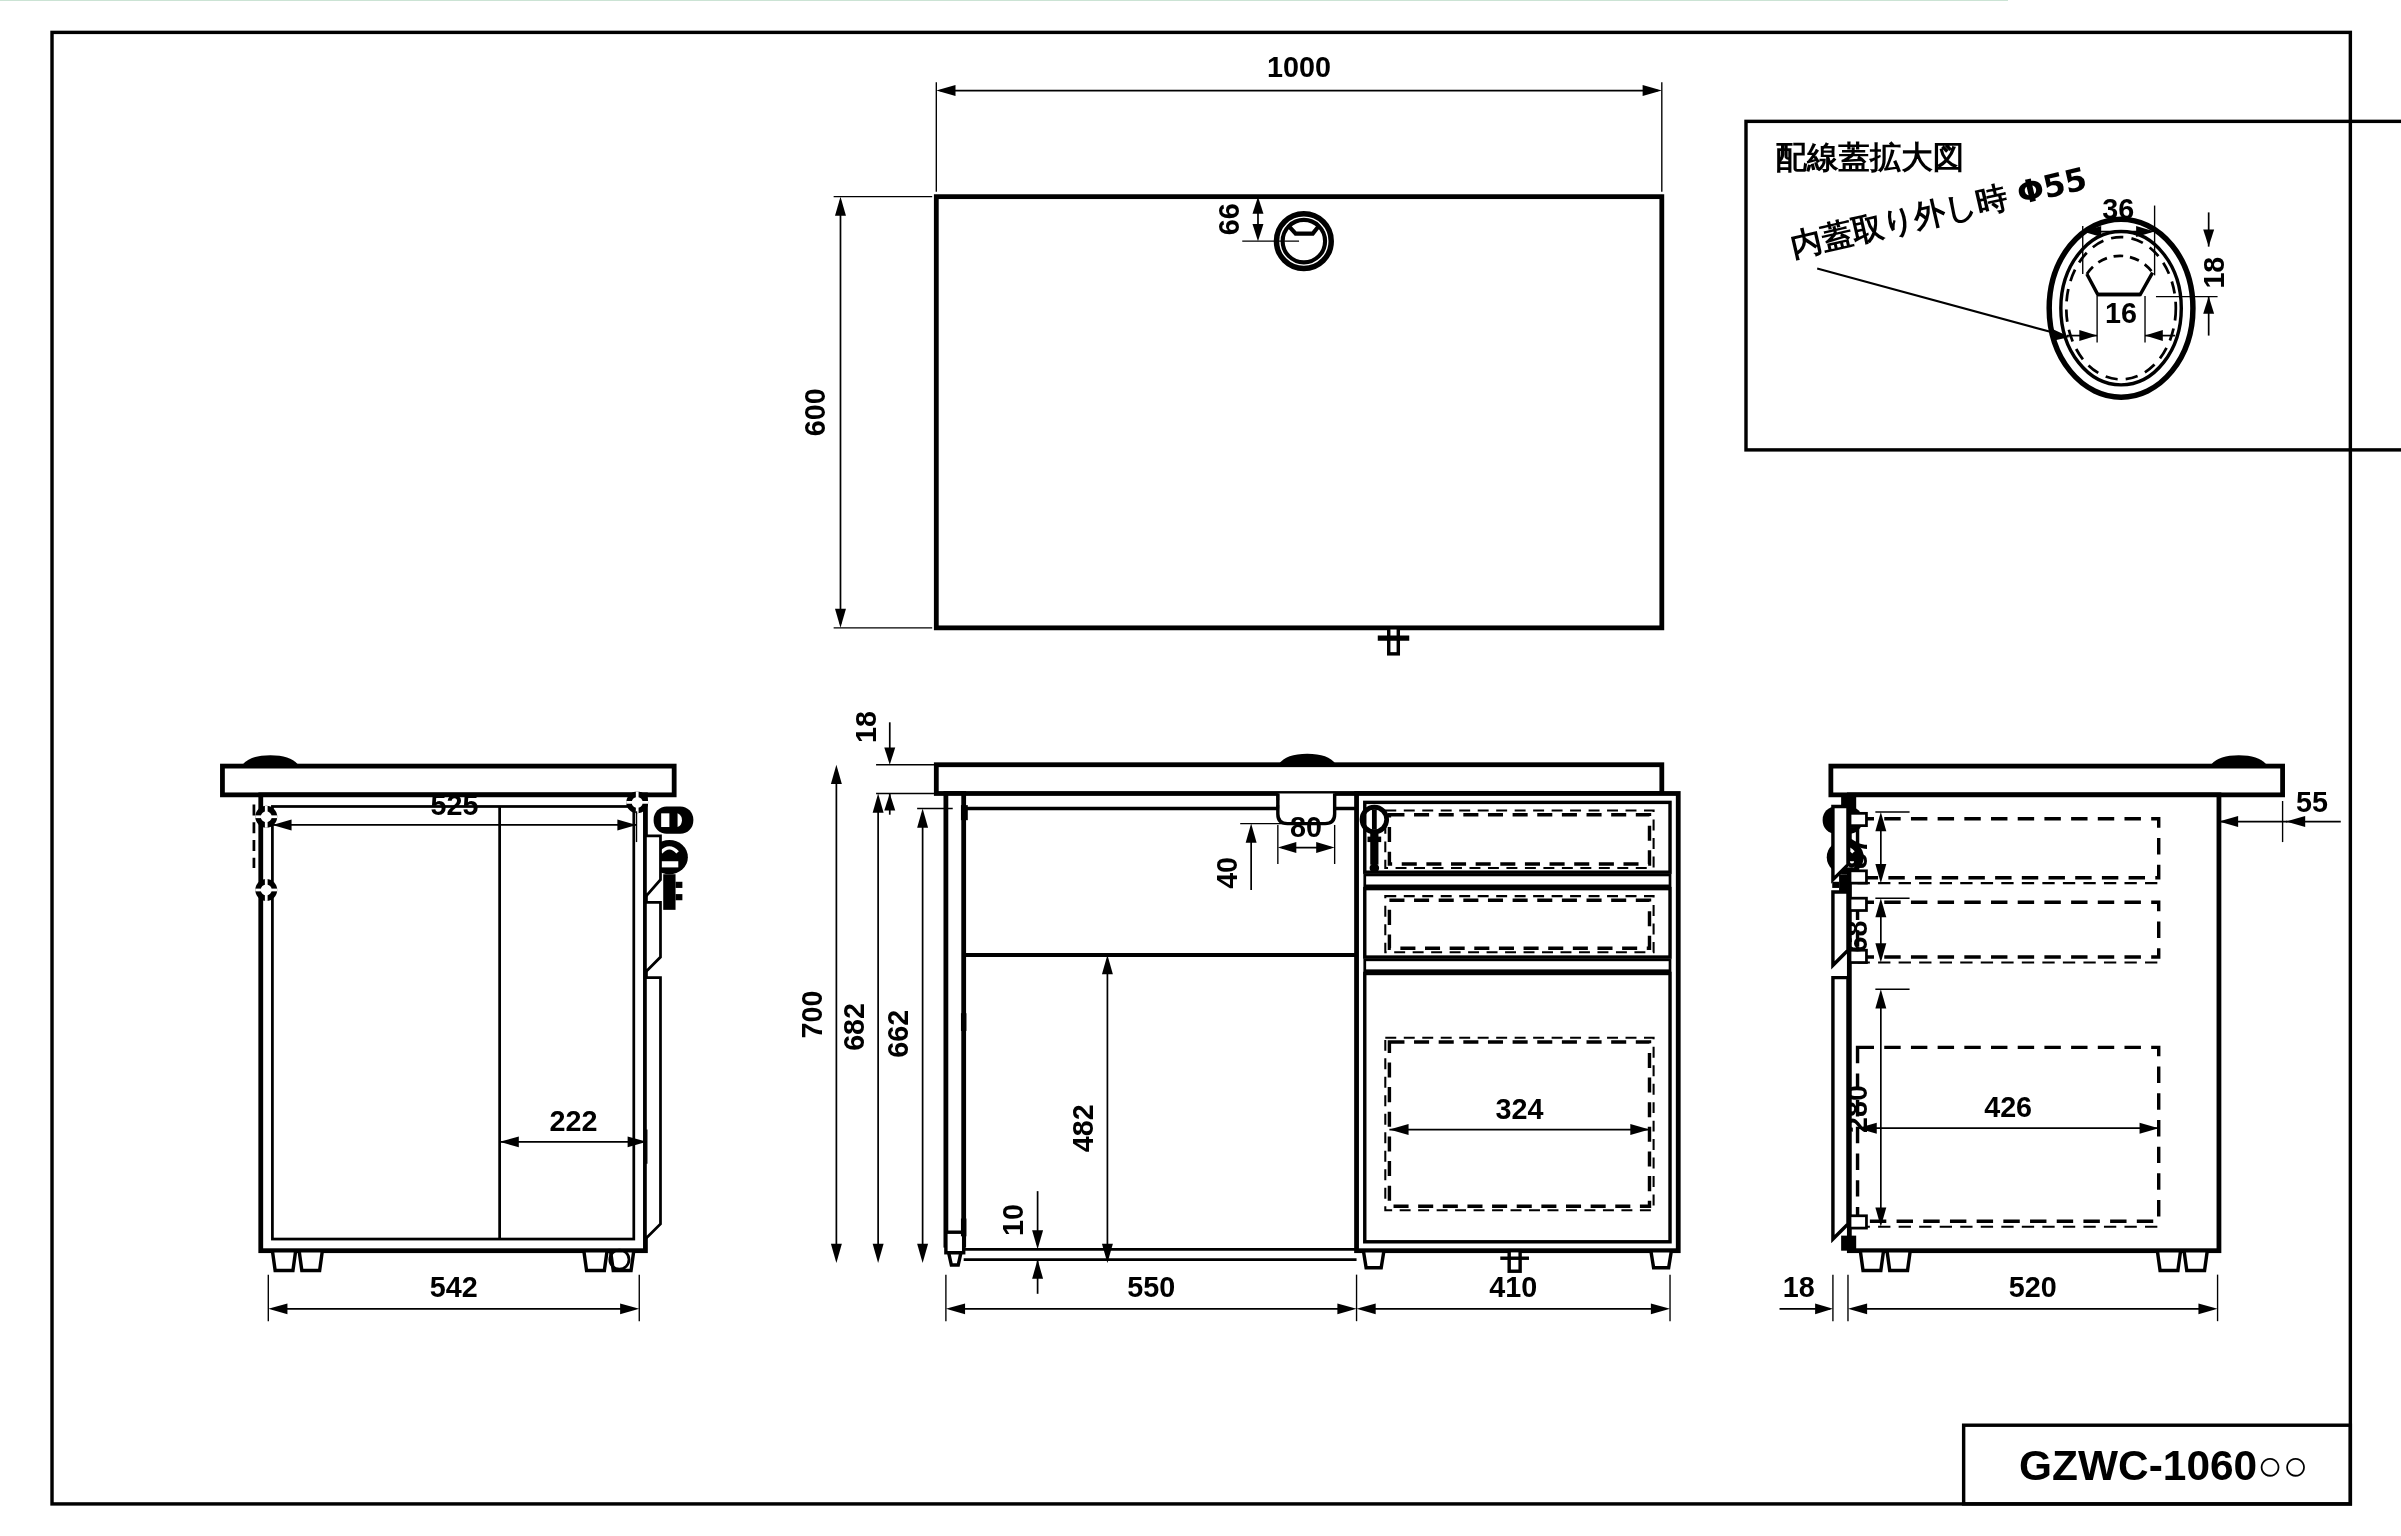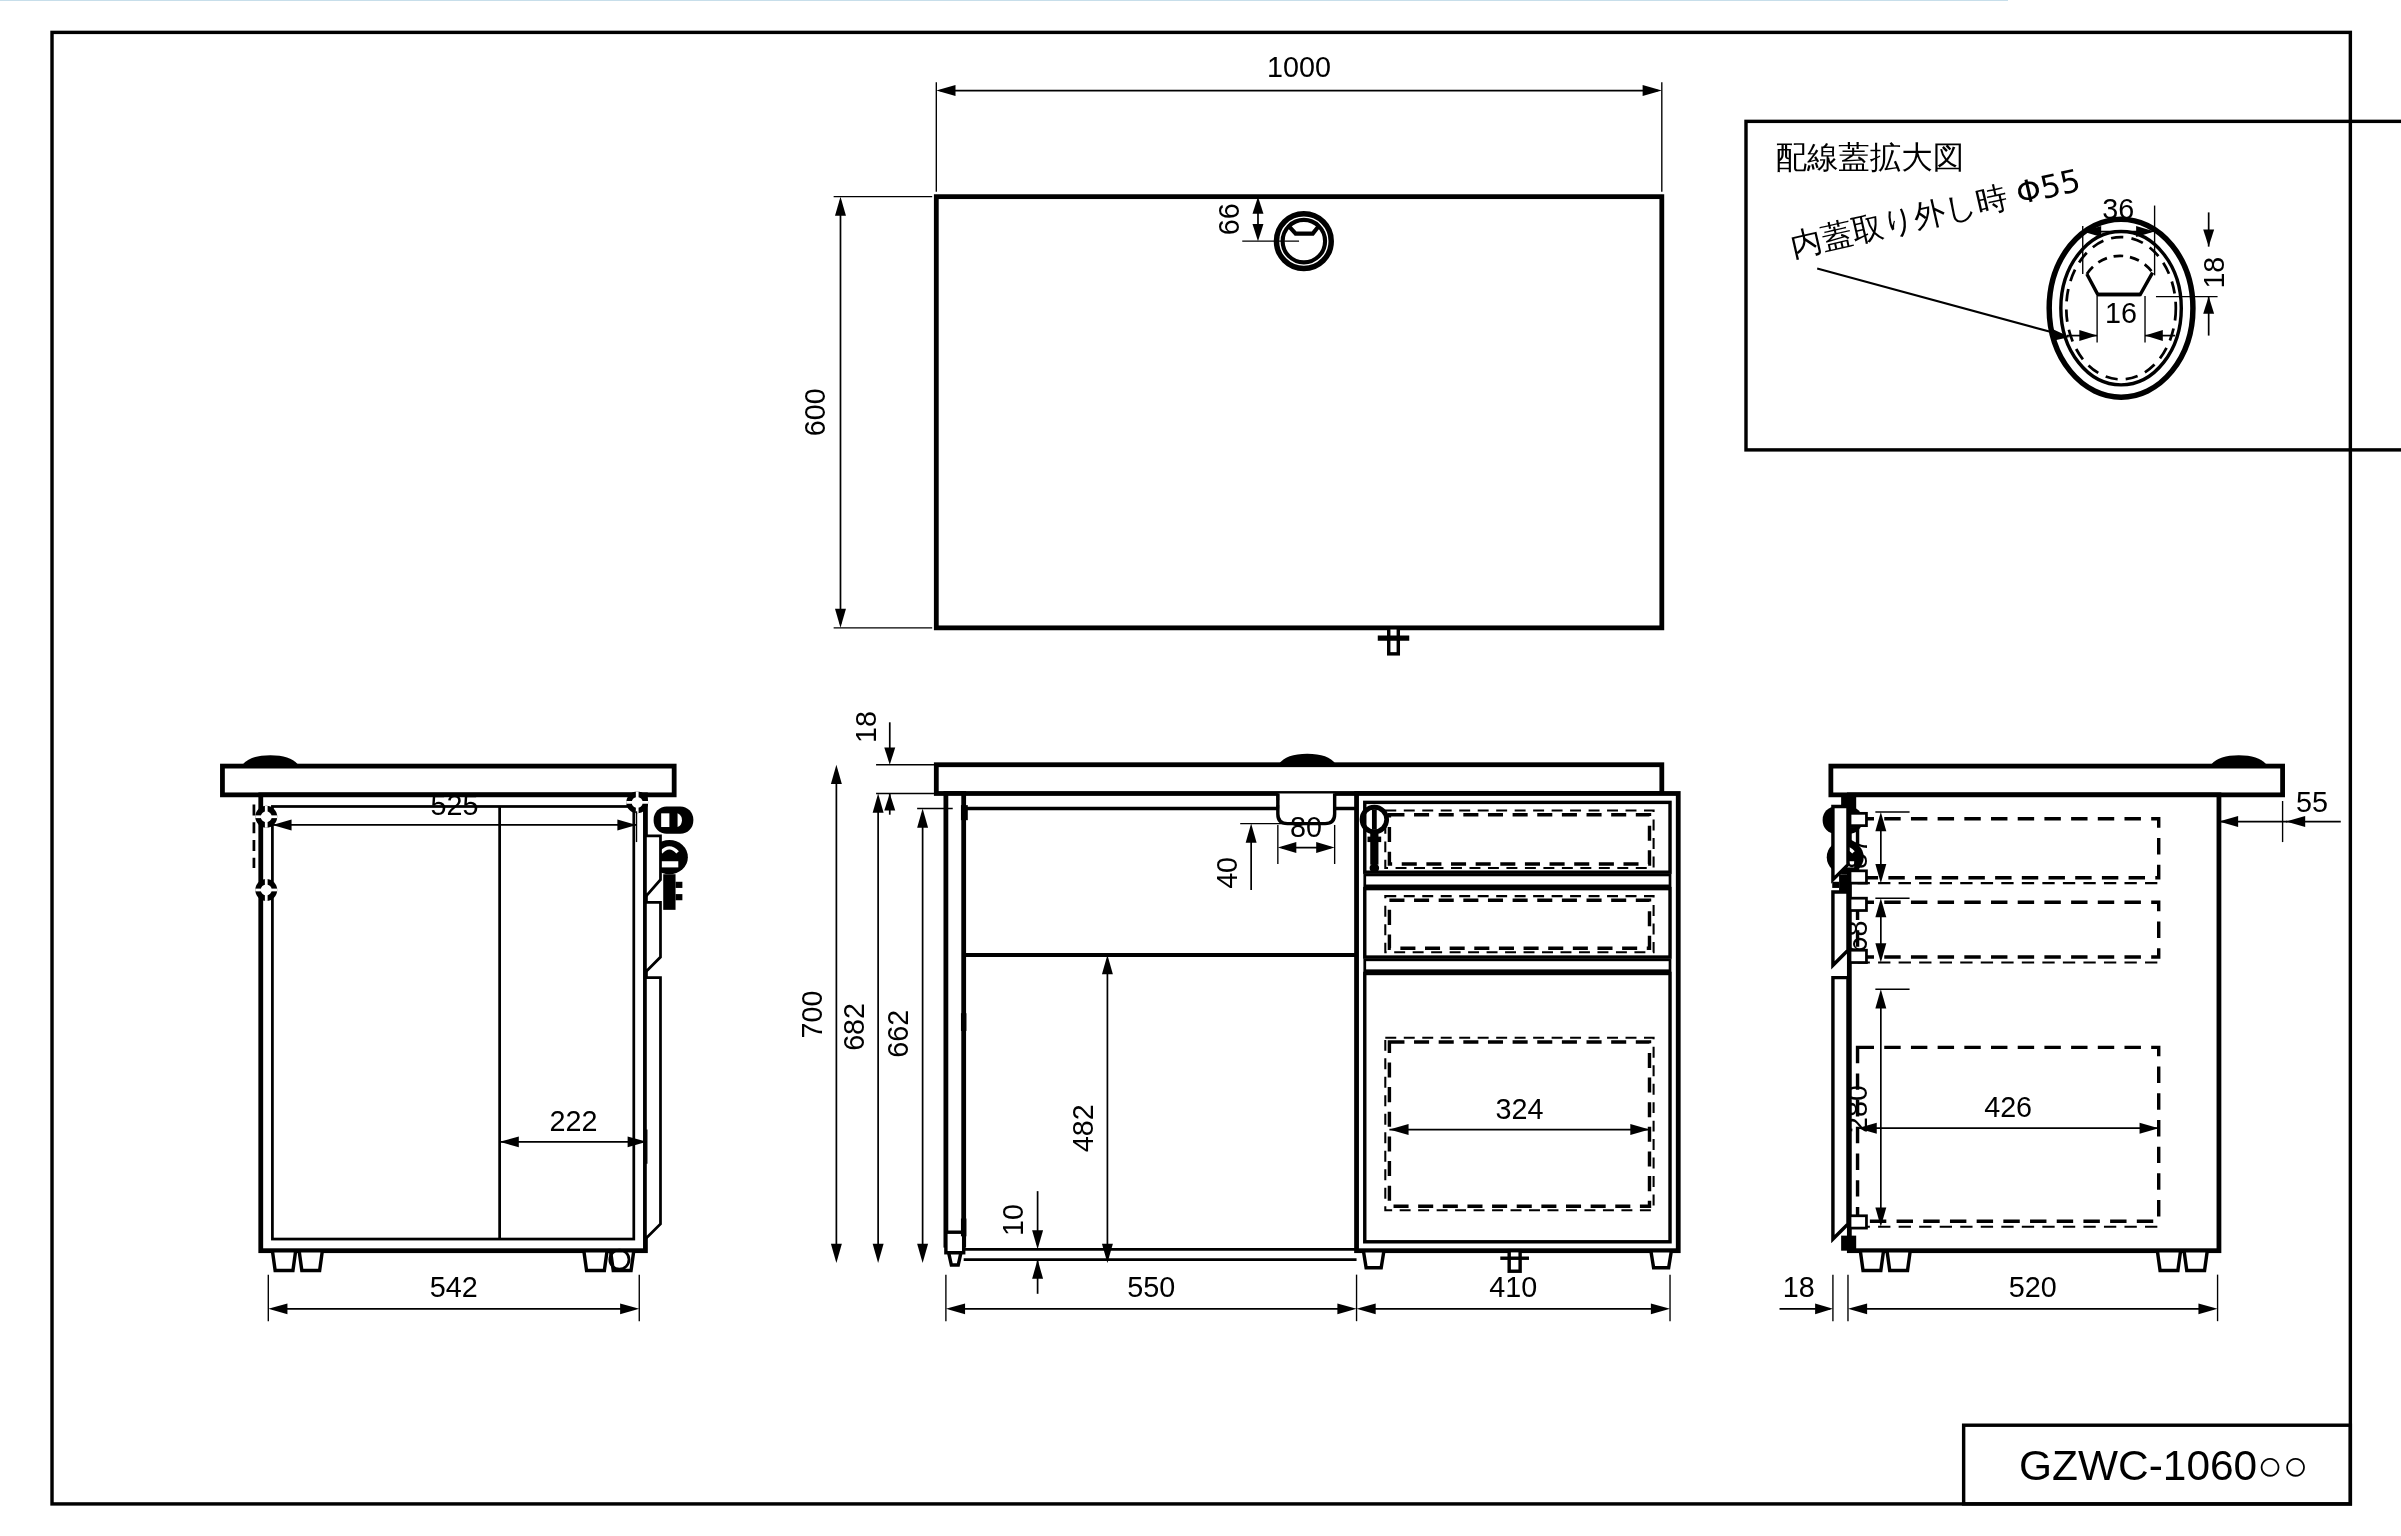--- a/index.html
+++ b/index.html
@@ -1,17 +1,17 @@
 <!DOCTYPE html>
 <html style="font-size:11px"><head>
 <meta charset="utf-8">
 <style>
   html,body{margin:0;padding:0;background:#fff;}
   body{width:2401px;height:1537px;font-family:"Liberation Sans",sans-serif;overflow:hidden;}
-  #stage{position:relative;width:2008px;height:1537px;background:#0369a1;}
+  #stage{position:relative;width:2008px;height:1537px;background:#15803d;font-weight:bold;}
   svg{display:block;}
   .dimtxt{font-family:"Liberation Sans",sans-serif;font-size:42px;fill:#000;}
   .jptxt{font-family:"DejaVu Sans",sans-serif;font-size:46px;fill:#000;}
   .title{font-family:"Liberation Sans",sans-serif;font-size:62px;fill:#000;}
 </style>
 </head>
 <body>
 
 <div id="stage">
 <svg width="2401" height="1537" viewBox="0 0 3508 2245" xmlns="http://www.w3.org/2000/svg">

